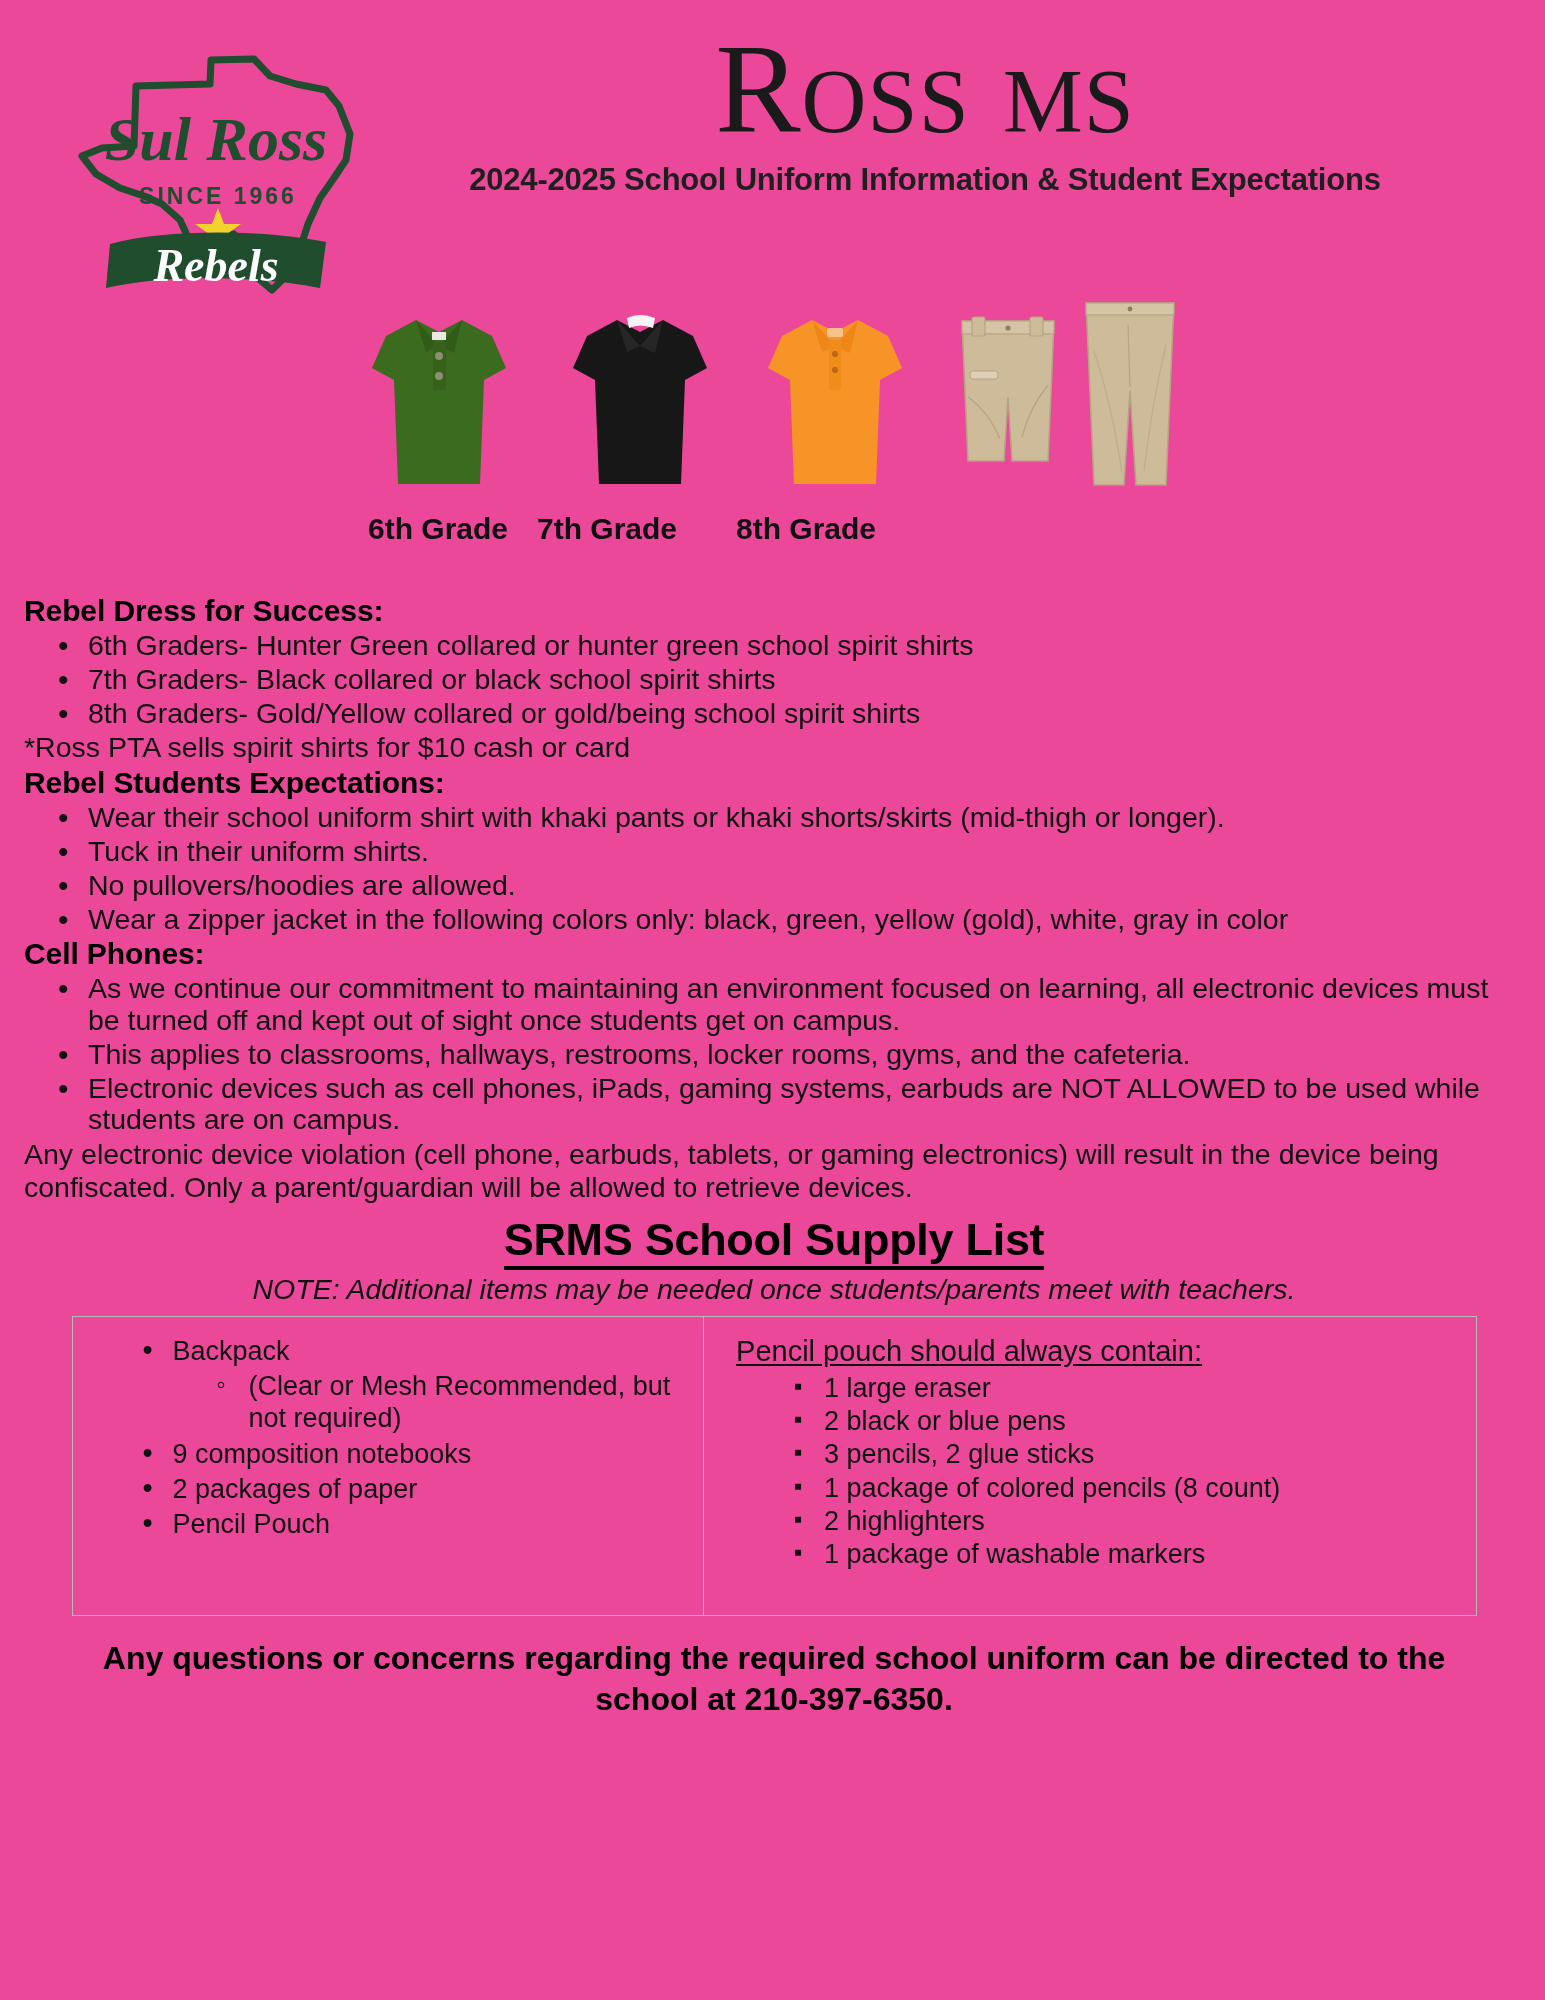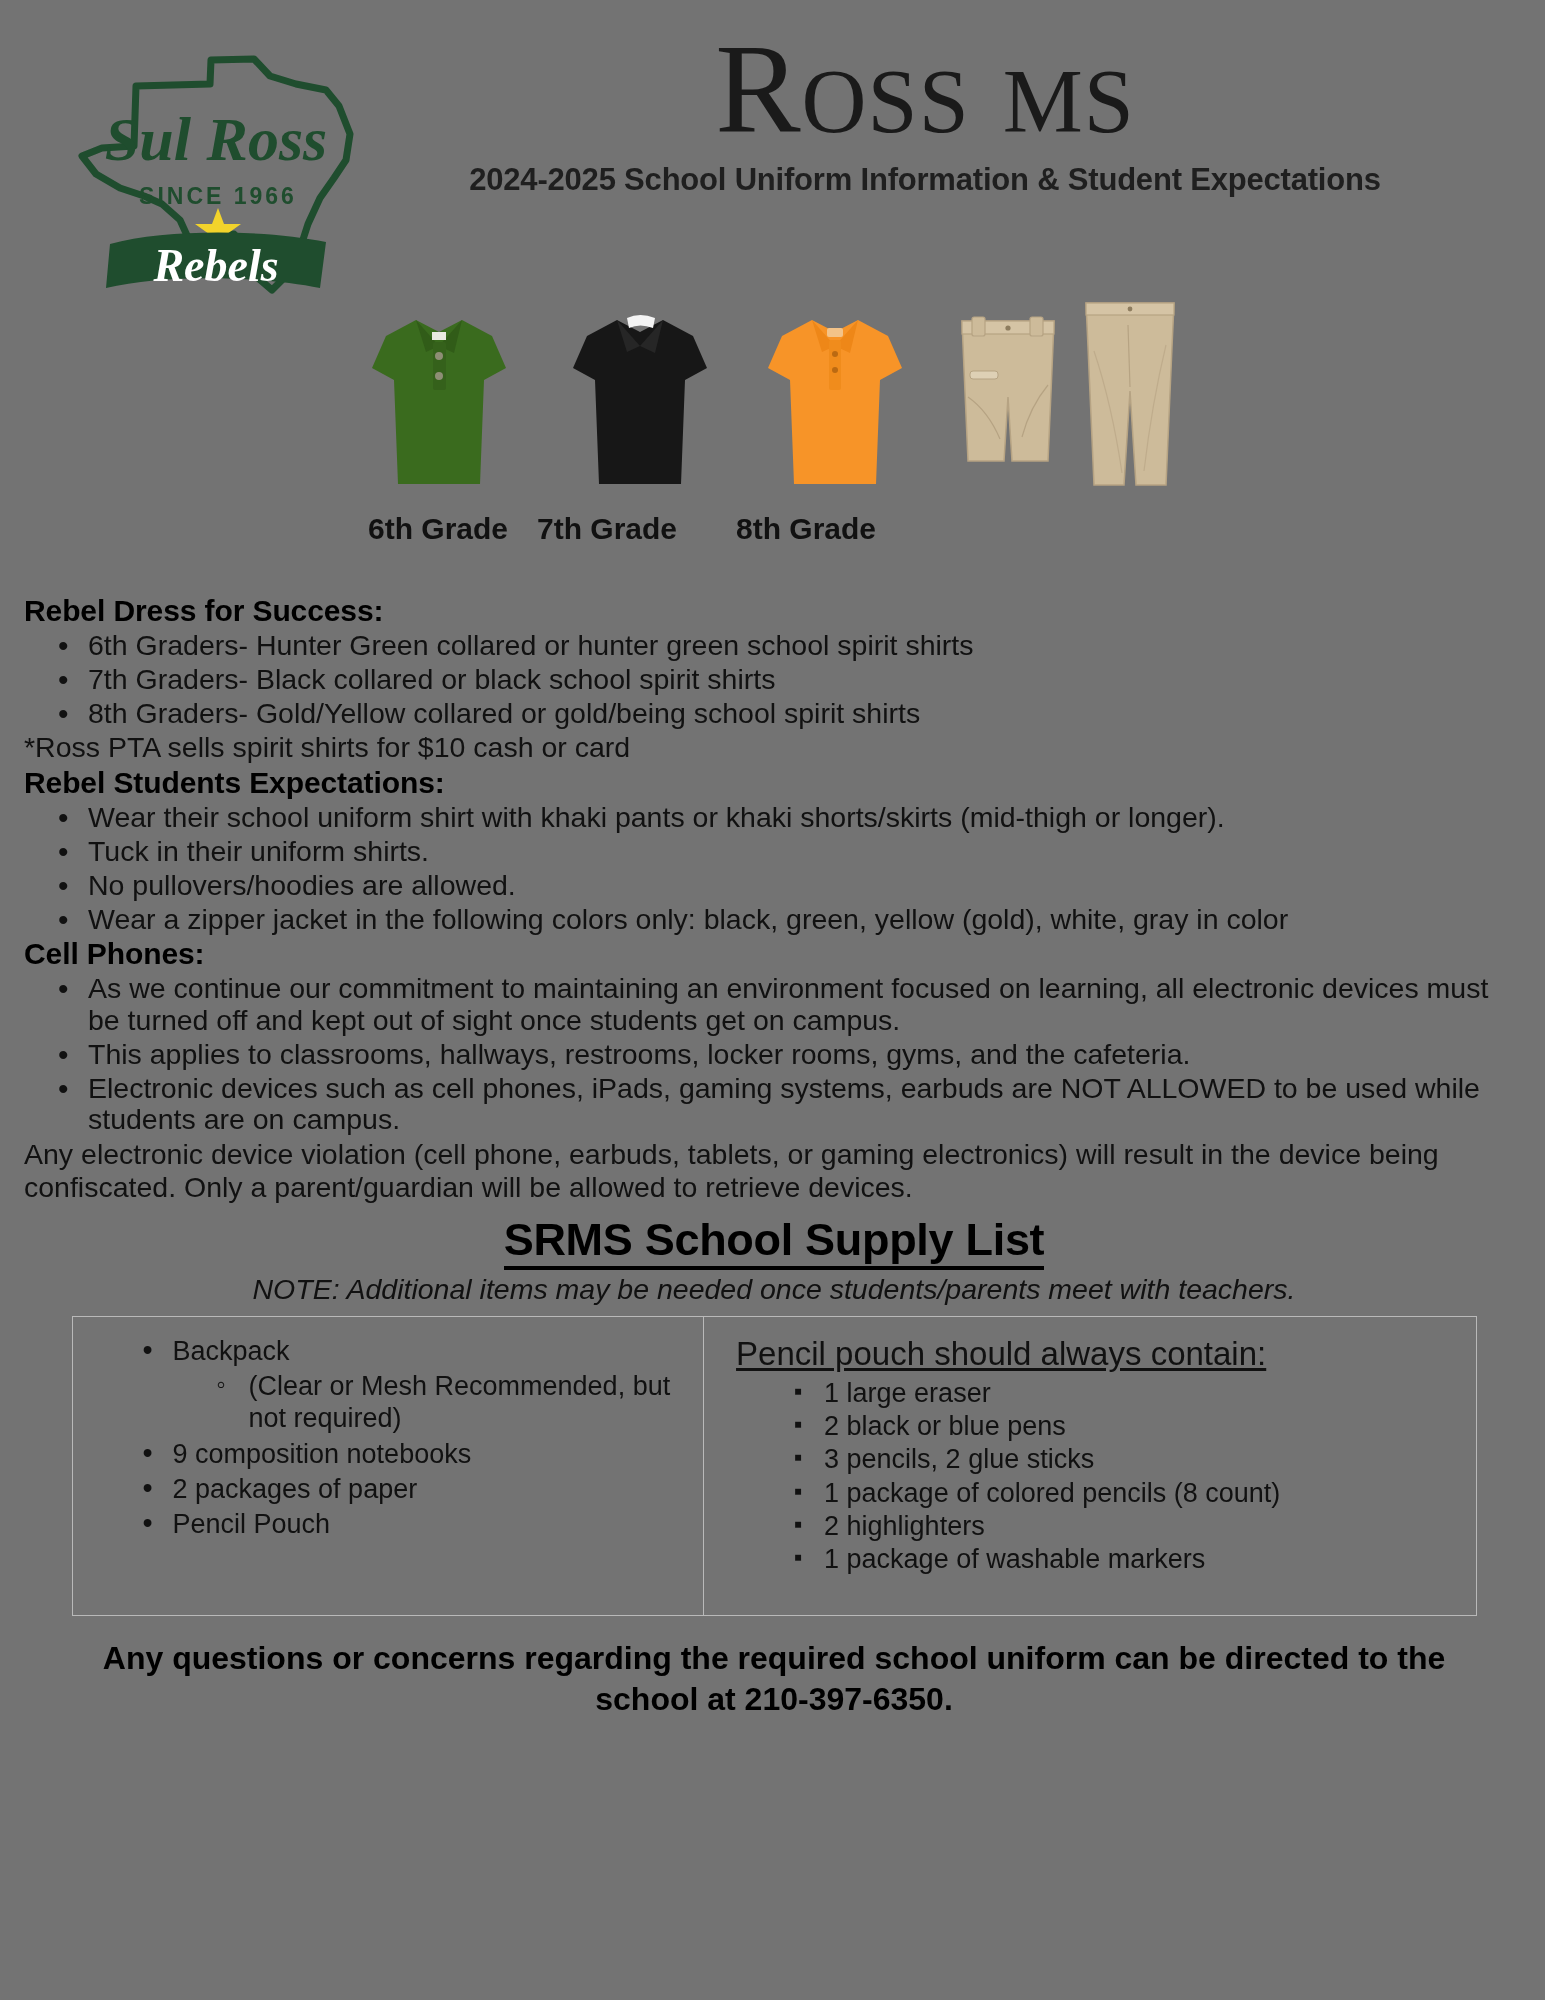--- a/index.html
+++ b/index.html
@@ -7,21 +7,21 @@
     width: 1545px;
     height: 2000px;
     background: #ffffff;
     font-family: "Liberation Sans", sans-serif;
     color: #000000;
   }
   .page {
     position: relative;
     width: 1545px;
     height: 2000px;
-    background: #737373;
+    background: #ec4899;
     overflow: hidden;
   }
 
   
   .header {
     position: relative;
     height: 300px;
   }
   .logo-wrap {
     position: absolute;
@@ -199,21 +199,21 @@
     color: #111;
   }
   ul.sub > li::before {
     content: "\25E6";
     position: absolute;
     left: 2px;
     top: -1px;
     font-size: 26px;
   }
   .pouch-head {
-    font-size: 33px;
+    font-size: 29px;
     color: #111;
     margin: 0 0 4px 18px;
     text-decoration: underline;
     text-underline-offset: 3px;
   }
   ul.sq {
     list-style: none;
     margin: 0 0 0 74px;
     padding: 0;
   }

